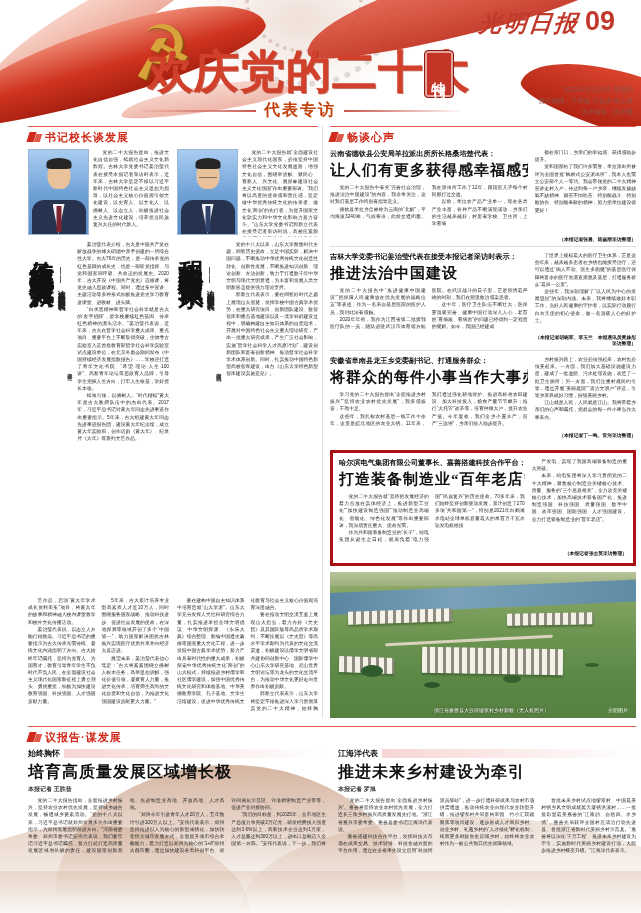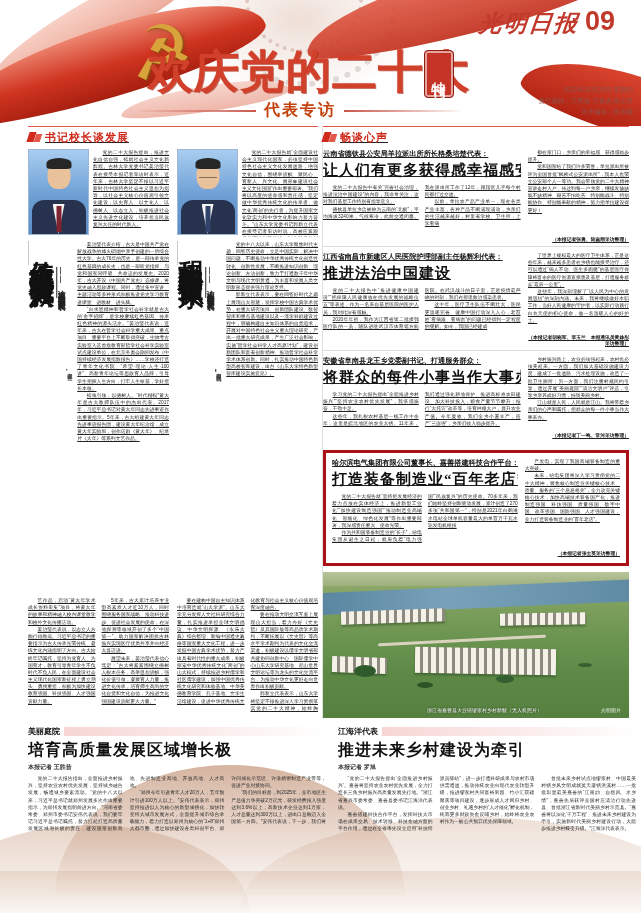--- a/index.html
+++ b/index.html
@@ -37,21 +37,21 @@
   .sub-row .line.l{background:linear-gradient(to left,#c8564a,rgba(200,86,74,.05));}
   .sub-row .line.r{background:linear-gradient(to right,#c8564a,rgba(200,86,74,.05));}
   .sub-title{font-size:16px;font-weight:900;color:#c2410c;letter-spacing:2px;}
   .masthead{position:absolute;right:26px;top:8px;display:flex;align-items:flex-start;gap:6px;}
   .paper-name{font-family:"Liberation Serif","DejaVu Serif",serif;font-style:italic;font-weight:bold;
         font-size:23px;color:#c0392b;letter-spacing:2px;transform:skewX(-6deg);}
   .page-num{font-size:27px;color:#c0392b;font-weight:bold;line-height:1;}
   .dateblock{position:absolute;right:8px;top:84px;text-align:right;font-size:6.5px;line-height:1.7;color:#8a544c;}
   
   .content{position:relative;z-index:1;padding:0 5px 0 28px;}
-  .top-area{display:flex;text-decoration:underline;}
+  .top-area{display:flex;gap:7px;}
   .half-l{width:290px;flex:none;border-right:1px solid #e0e0e0;padding-right:4px;}
   .half-r{width:306px;flex:none;}
   .sec-head{display:flex;align-items:center;gap:4px;border-top:1px solid #e2574a;padding-top:3px;height:14px;}
   .sec-logo{width:13px;height:10px;position:relative;flex:none;}
   .sec-logo i{position:absolute;background:#cf2a1b;display:block;}
   .sec-logo i.a{left:0;top:0;width:7px;height:10px;transform:skewX(-18deg);}
   .sec-logo i.b{left:7px;top:2px;width:6px;height:8px;transform:skewX(-18deg);background:#e2574a;}
   .sec-head span{font-size:11px;font-weight:900;color:#cf2a1b;letter-spacing:1px;}
   .para{margin:0;text-indent:2em;}
   .tiny{font-size:4.8px;line-height:1.5;text-align:justify;color:#262626;}
@@ -277,21 +277,21 @@
                   <p class="para">党和国家给了我们许多荣誉，羊拉派出所被评为全国首批“枫桥式公安派出所”，我本人也荣立公安部个人一等功。我会带领党的二十大精神宣讲走村入户，传达到每一户乡亲，继续发扬缺氧不缺精神、艰苦不怕吃苦、特别能战斗、特别能协作、特别能奉献的精神，努力把羊拉建设得更好！</p>
                 </div>
               <div class="credit">（本报记者张勇、陆嘉雨采访整理）</div>
             </div>
           </div>
         </div>
 
         <div class="rt-article">
           <div class="rt-flex">
             <div class="rt-main">
-              <div class="kicker">江西省南昌市新建区人民医院护理部副主任杨辉利代表：</div>
+              <div class="kicker">吉林大学党委书记姜治莹代表在接受本报记者采访时表示：</div>
               <div class="rt-headline">推进法治中国建设</div>
               <div class="rt-body tiny" style="height:54px">
                   <p class="para">党的二十大报告中“推进健康中国建设”“把保障人民健康放在优先发展的战略位置”等表述，作为一名来自基层医院的医护人员，我对此深有感触。</p>
                   <p class="para">2020年年初，我作为江西省第二批援鄂医疗队的一员，随队进驻武汉市体育馆方舱医院。在武汉战斗的日子里，正是疫情最严峻的时刻，我们在那里救治感染患者。</p>
                   <p class="para">这十年，医疗卫生队伍不断壮大，医保更温暖完善、健康中国行动深入人心，老百姓“看病难、看病贵”的问题已经得到一定程度的缓解。如今，我国已经建成</p>
                 </div>
             </div>
             <div class="rt-side">
               <div class="tiny" style="height:80px;overflow:hidden">
                   <p class="para">了世界上规模最大的医疗卫生体系，正是这些年来，越来越多患者在乡镇也能接受治疗，还可以通过“病人不动、医生多跑腿”的基层医疗保障将富余的医疗资源直接惠及基层，打通服务群众“最后一公里”。</p>
@@ -351,25 +351,32 @@
           <div class="hc hc4"></div>
           <div class="hc hc2"></div>
           <div class="trees"></div>
           <div class="ph-caption">浙江省嘉善县大云镇缪家村乡村新貌（无人机照片）</div>
           <div class="ph-mark">光明图片</div>
         </div>
       </div>
     </div>
 
     <div class="bottom-sec">
+      <div class="sec-head">
+        <span class="sec-logo">
+            <i class="a"></i>
+            <i class="b"></i>
+          </span>
+        <span>议报告·谋发展</span>
+      </div>
       <div class="b-grid">
 
         <div class="b-article">
           <div class="b-kicker-row">
-            <span class="b-kicker">美丽庭院</span>
+            <span class="b-kicker">始终胸怀</span>
             <span class="b-band"></span>
           </div>
           <div class="b-headline">培育高质量发展区域增长极</div>
           <div class="b-byline">本报记者 王胜昔</div>
           <div class="b-body tiny">
               <p class="para">党的二十大报告指出，全面推进乡村振兴，坚持农业农村优先发展，坚持城乡融合发展，畅通城乡要素流动。“党的十八大以来，习近平总书记就郑州发展多次作出重要指示，为郑州发展指明前进方向。”河南省委常委、郑州市委书记安伟代表说，我们要牢记习近平总书记嘱托，努力扛起打造高质量发展区域增长极的责任，建设国家创新高地、先进制造业高地、开放高地、人才高地。</p>
               <p class="para">“郑州今年引进青年人才20万人，五年预计引进100万人以上。”安伟代表表示，郑州坚持推进以人为核心的新型城镇化，加快转变特大城市发展方式，全面提升城市综合承载能力，着力打造以郑州为核心的“1+8”郑州大都市圈，通过加快建设各类科创平台、郑许同城化示范区、许港精密制造产业带等，促进产业对接协同。</p>
               <p class="para">“我们的目标是，到2025年，全市地区生产总值力争突破2万亿元，研发经费投入强度达到3.6%以上，高新技术企业达到1万家，人才总量达到300万以上，进出口总额迈入全国第一方阵。”安伟代表说，下一步，我们将学习好、宣传好、贯彻好党的二十大精神，谱写郑州发展新篇章。</p>
             </div>
         </div>

